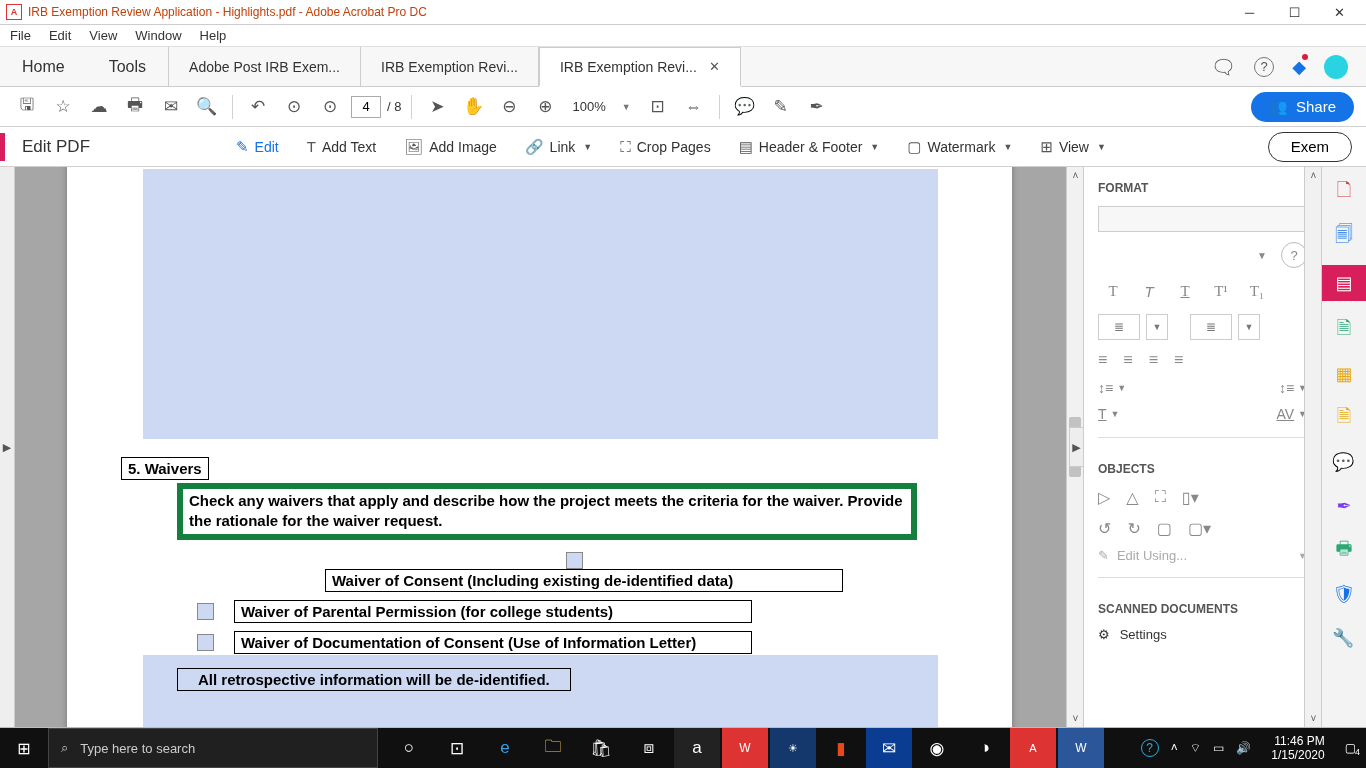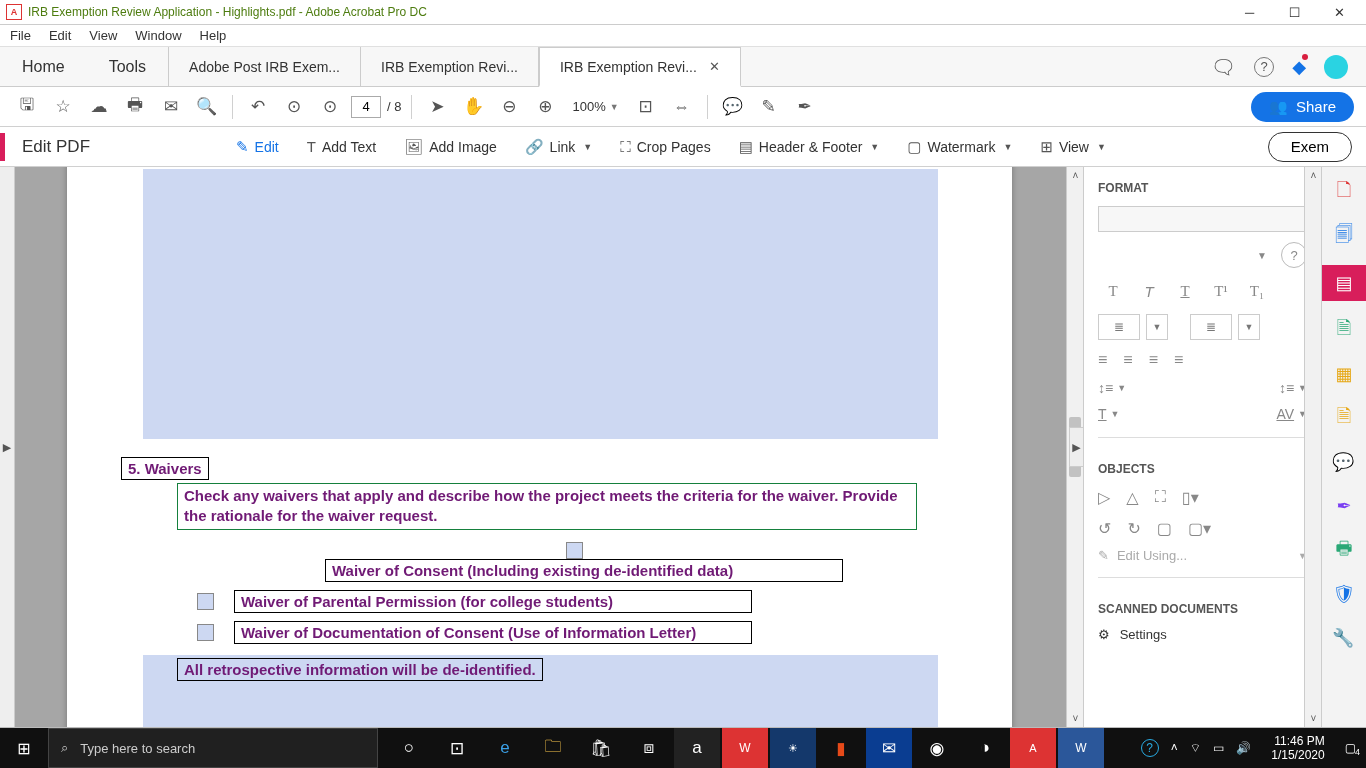--- a/index.html
+++ b/index.html
@@ -1,21 +1,21 @@
 <!DOCTYPE html>
 <html><head>
 <meta charset="utf-8">
 <style>
 * { margin:0; padding:0; box-sizing:border-box; font-family:"Segoe UI",Arial,sans-serif; }
 body { width:1366px; height:768px; overflow:hidden; background:#fff; display:flex; flex-direction:column; }
 
 
 .titlebar { height:25px; background:#fff; border-bottom:1px solid #ccc; display:flex; align-items:center; padding:0 4px; font-size:12px; }
 .titlebar .pdf-icon { width:16px; height:16px; margin:0 6px 0 2px; display:inline-flex; align-items:center; justify-content:center; color:#d33; font-weight:bold; border:1px solid #d33; font-size:9px;}
-.titlebar .title { flex:1; color:#4d7c0f; }
+.titlebar .title { flex:1; color:#c2410c; }
 .titlebar .win-ctl { width:45px; height:25px; display:flex; align-items:center; justify-content:center; font-size:13px; color:#333;}
 
 
 .menubar { height:22px; background:#fff; display:flex; align-items:center; padding:0 10px; font-size:13px; color:#333; border-bottom:1px solid #e0e0e0;}
 .menubar span { margin-right:18px; }
 
 
 .tabrow { height:40px; background:#f7f7f7; border-bottom:1px solid #ccc; display:flex; align-items:stretch; }
 .tabrow .nav { padding:0 22px; display:flex; align-items:center; font-size:16px; color:#333; }
 .tabrow .doc-tab { border-right:1px solid #ccc; padding:0 20px; display:flex; align-items:center; font-size:14px; color:#333; position:relative; min-width:170px; }
@@ -25,21 +25,21 @@
 .tabrow .right .avatar { width:24px; height:24px; border-radius:12px; background:#2ad3e2;}
 .tabrow .right .notif { position:relative;}
 .tabrow .right .notif::after { content:""; position:absolute; top:-2px; right:-2px; width:6px; height:6px; border-radius:3px; background:#d81e3f;}
 
 
 .toolbar { height:40px; border-bottom:1px solid #d0d0d0; display:flex; align-items:center; padding:0 12px; gap:6px; }
 .tbtn { width:30px; height:30px; display:flex; align-items:center; justify-content:center; color:#555; font-size:17px;}
 .sep { width:1px; height:24px; background:#d0d0d0; margin:0 4px;}
 .page-box { display:flex; align-items:center; gap:6px; font-size:13px; color:#333;}
 .page-box input { width:30px; height:22px; border:1px solid #aaa; text-align:center; font-size:13px;}
-.zoom { font-size:13px; color:#333; margin:0 6px; display:flex; align-items:center; gap:4px;}
+.zoom { font-size:13px; color:#333; margin:0 6px; display:flex; align-items:center; gap:16px;}
 .zoom .dd { font-size:9px; color:#777;}
 .toolbar .spacer { flex:1;}
 .share-btn { background:#1473e6; color:#fff; border-radius:16px; height:30px; padding:0 18px; display:flex; align-items:center; gap:8px; font-size:15px; font-weight:500;}
 
 
 .editbar { height:40px; border-bottom:1px solid #d0d0d0; display:flex; align-items:center; padding:0 14px; gap:4px; position:relative;}
 .editbar::before { content:""; position:absolute; left:0; top:6px; width:5px; height:28px; background:#d81e5b;}
 .editbar .title { font-size:17px; color:#333; margin-left:8px; margin-right:130px; }
 .edit-item { display:flex; align-items:center; gap:6px; padding:0 12px; font-size:14px; color:#333; height:30px;}
 .edit-item.blue { color:#1473e6;}
@@ -47,27 +47,27 @@
 .edit-item.blue .ico { color:#1473e6;}
 .edit-item .dd { font-size:9px; color:#555; margin-left:2px;}
 .close-btn { margin-left:auto; border:1.5px solid #333; border-radius:16px; height:30px; padding:0 22px; display:flex; align-items:center; font-size:15px; font-weight:500;}
 
 
 .main { flex:1; display:flex; overflow:hidden; border-bottom:1px solid #bbb;}
 .collapse-handle { width:15px; background:#eee; display:flex; align-items:center; justify-content:center; color:#555; font-size:11px; border-right:1px solid #ccc;}
 .doc-area { flex:1; background:#a6a6a6; overflow:hidden; position:relative;}
 .page { position:absolute; left:52px; top:-25px; width:945px; height:1220px; background:#fff; box-shadow:0 0 6px rgba(0,0,0,0.3);}
 .hlblock { position:absolute; background:#cdd8f2;}
-.page .content { position:absolute; left:54px; top:0; width:850px; font-size:15px; color:#701a75;}
+.page .content { position:absolute; left:54px; top:0; width:850px; font-size:15px; color:#000000;}
 .sect-title { border:1px solid #000; padding:2px 6px; font-weight:bold; display:inline-block; margin-top:315px;}
-.sect-desc { border:1px solid #15803d; padding:2px 6px; font-weight:bold; margin-left:56px; margin-top:3px; width:740px; line-height:1.35;}
+.sect-desc { border:6px solid #15803d; padding:2px 6px; font-weight:bold; margin-left:56px; margin-top:3px; width:740px; line-height:1.35;}
 .chk-row { display:flex; align-items:center; margin-left:76px; margin-top:8px;}
 .chk-box { width:17px; height:17px; background:#cdd8f2; border:1px solid #888; margin-right:20px;}
 .chk-label { border:1px solid #000; padding:2px 6px; font-weight:bold; width:518px;}
-.note { border:1px solid #000; padding:2px 6px; font-weight:bold; margin-left:56px; margin-top:14px; display:inline-block;}
+.note { border:1px solid #000; padding:2px 20px; font-weight:bold; margin-left:56px; margin-top:14px; display:inline-block;}
 .vscroll { width:17px; background:#f1f1f1; position:relative; border-left:1px solid #ccc;}
 .vscroll .arrow { position:absolute; width:17px; height:17px; display:flex; align-items:center; justify-content:center; font-size:10px; color:#555;}
 .vscroll .thumb { position:absolute; left:2px; width:12px; background:#c2c2c2; border-radius:2px;}
 
 
 .right-panel { width:238px; background:#fff; border-left:1px solid #ccc; display:flex; flex-direction:column; font-size:13px; color:#333; position:relative;}
 .right-panel .collapse { position:absolute; left:-15px; top:260px; width:15px; height:40px; background:#eee; border:1px solid #ccc; display:flex; align-items:center; justify-content:center; font-size:11px; color:#555;}
 .rp-hdr { font-size:12px; font-weight:600; color:#555; padding:14px 14px 6px;}
 .rp-row { display:flex; gap:10px; padding:5px 14px; align-items:center;}
 .rp-combo { flex:1; height:26px; border:1px solid #ccc; background:#f7f7f7;}

